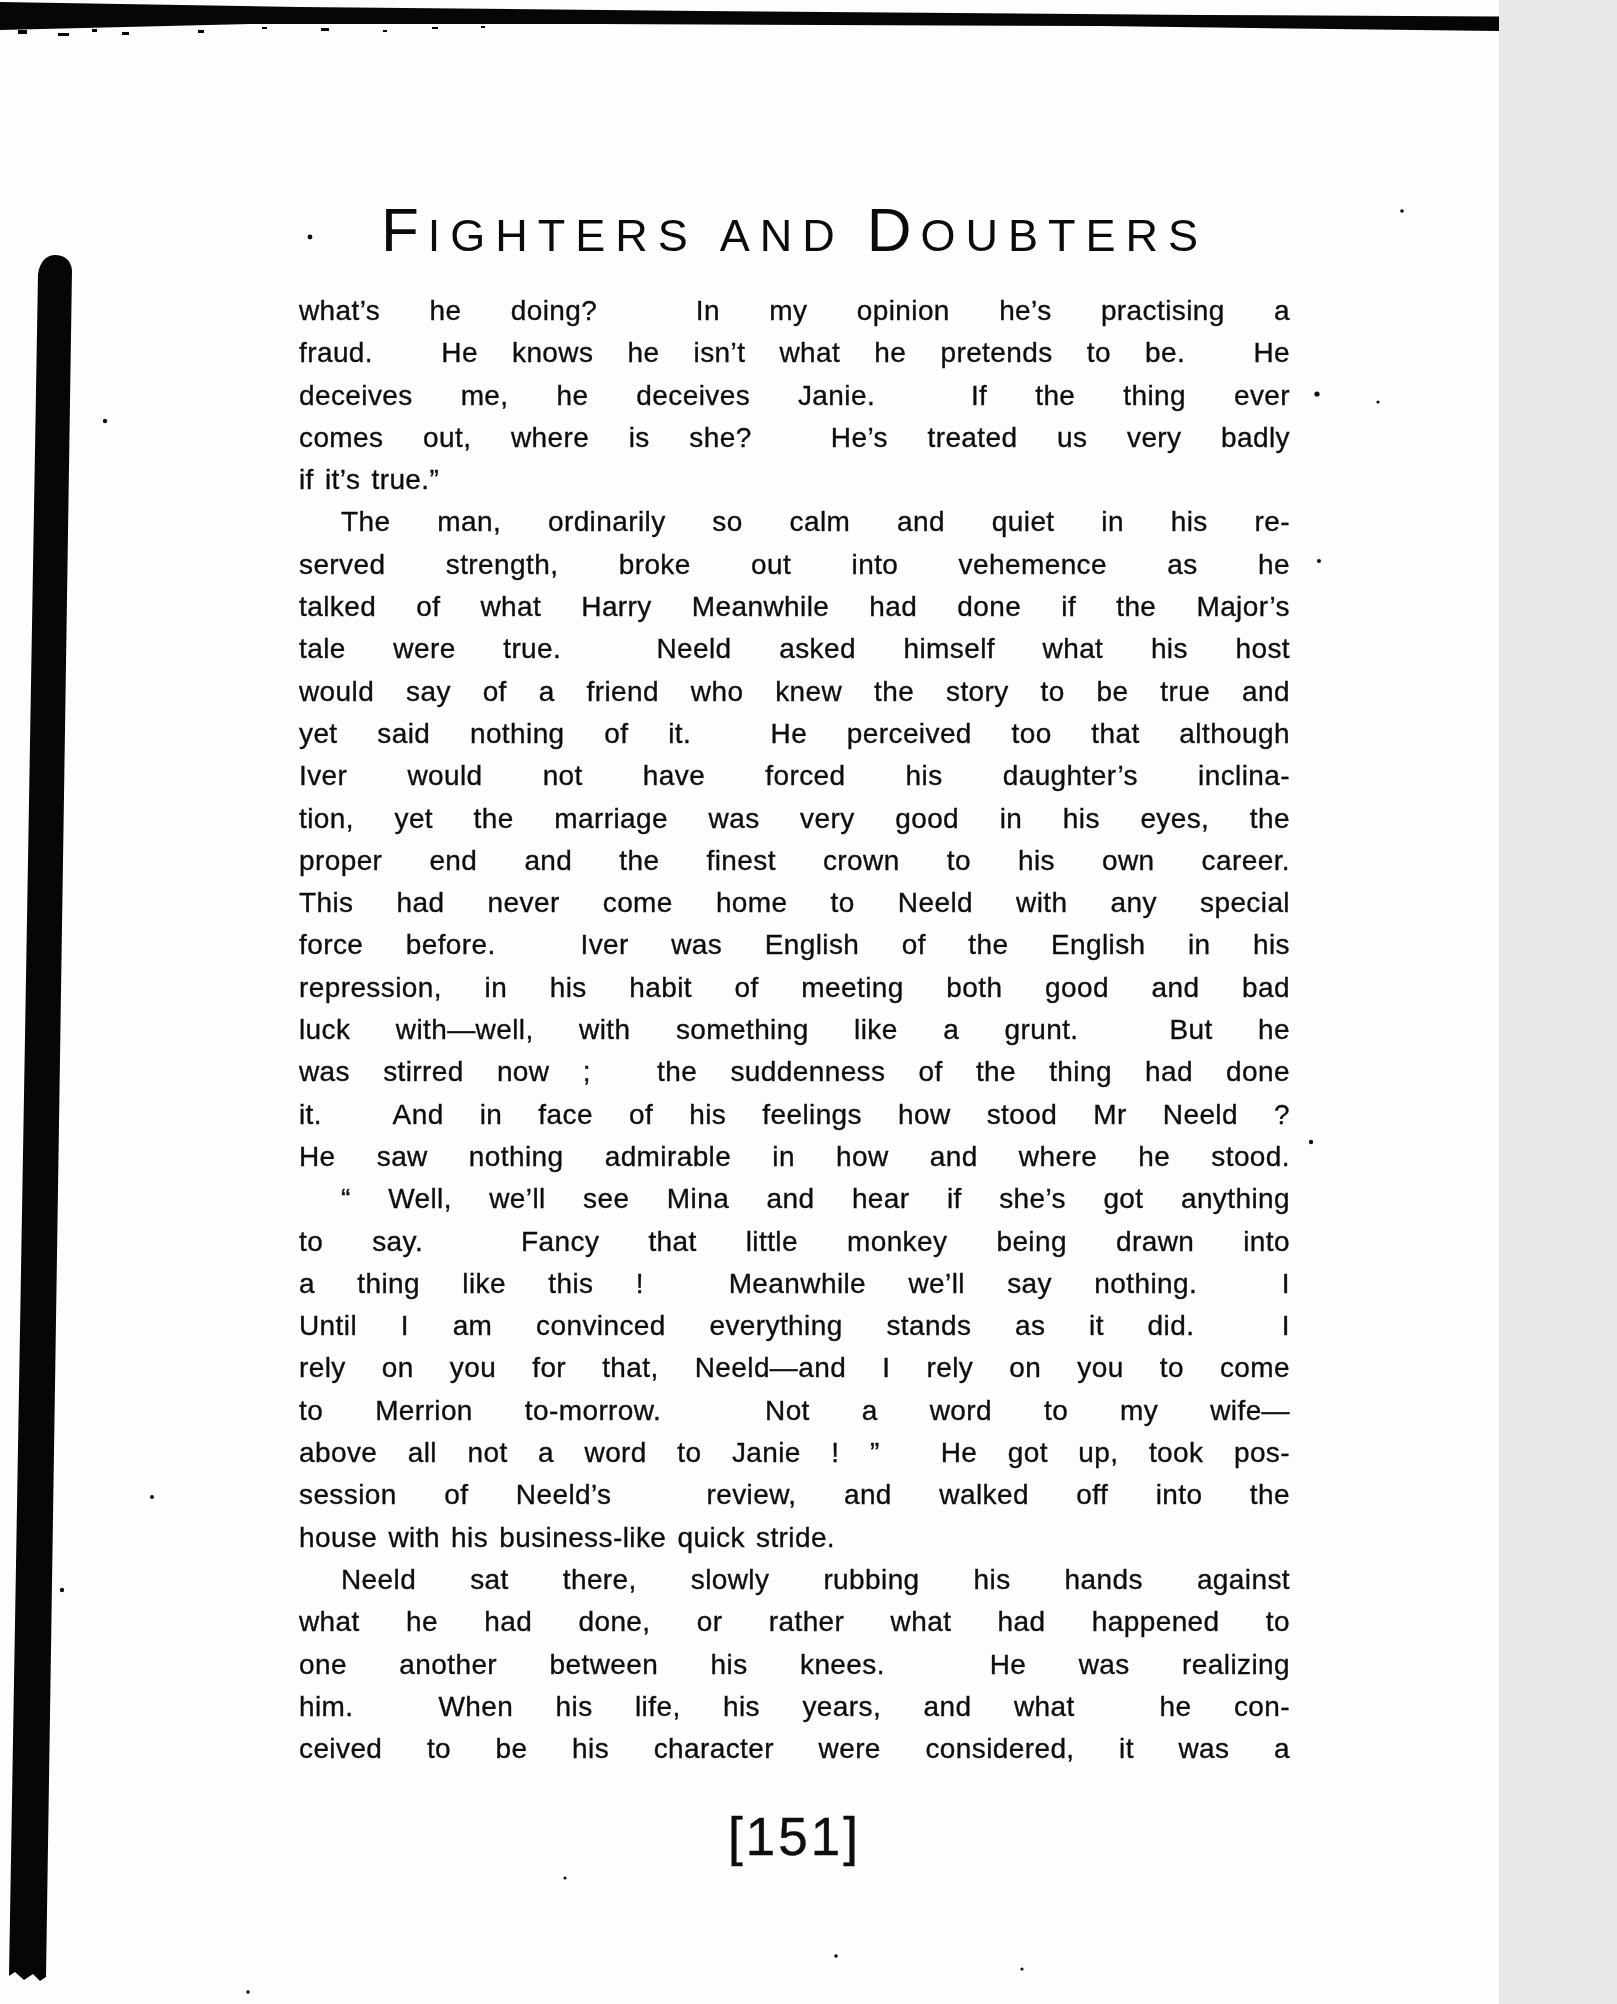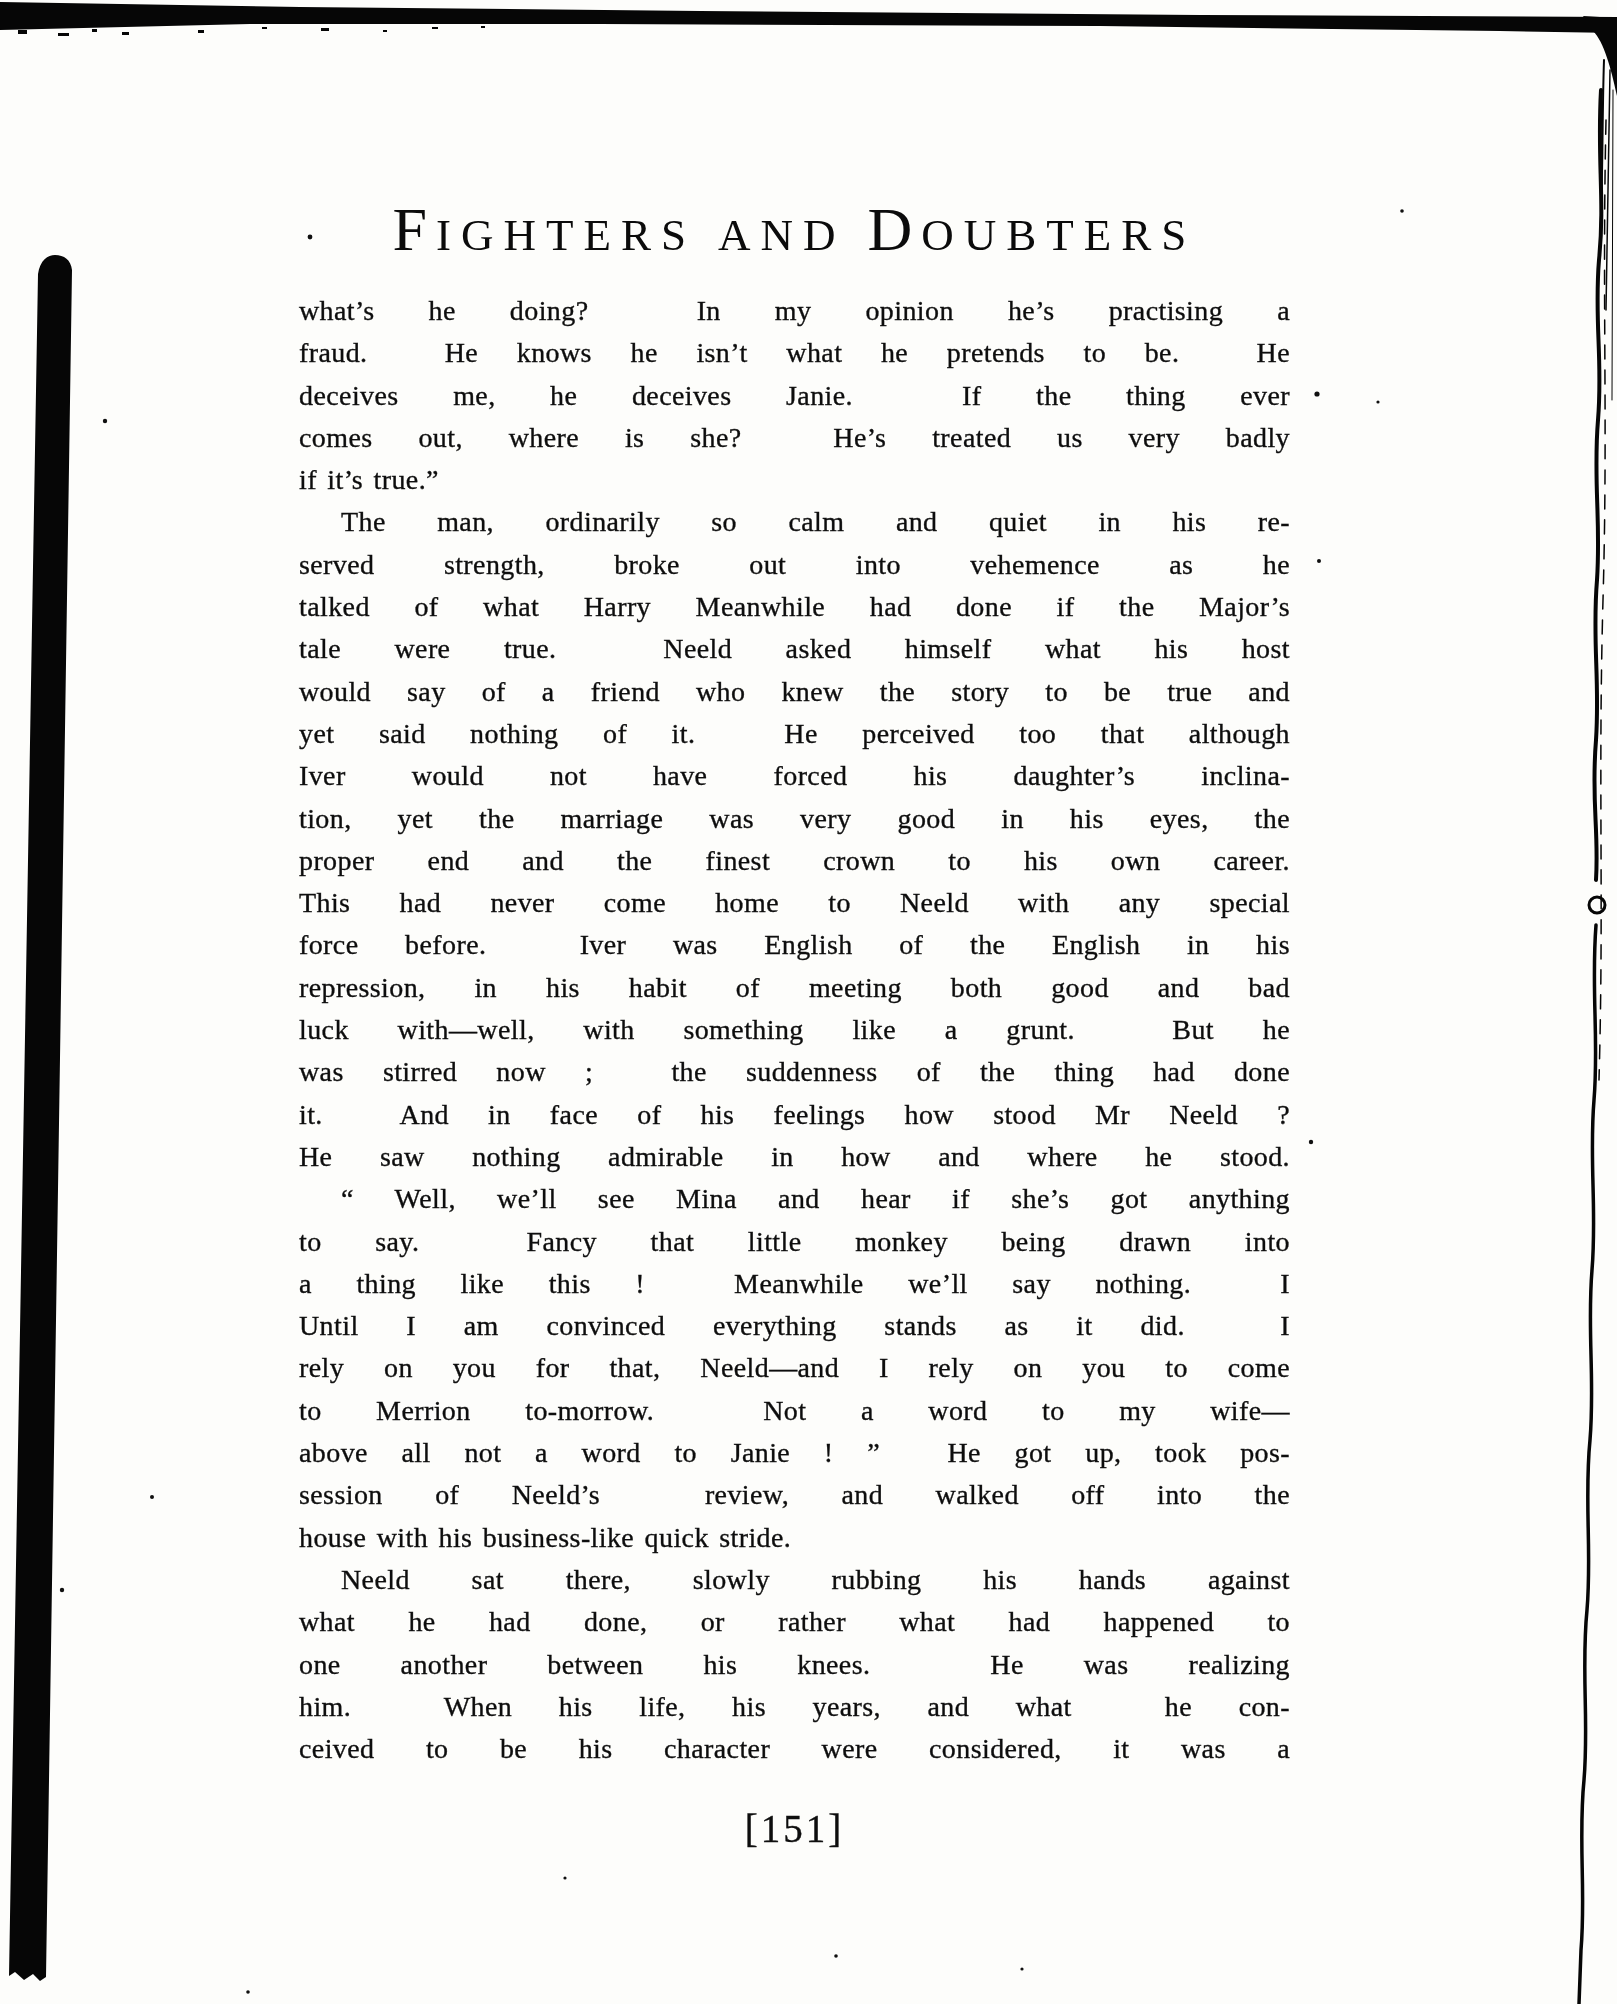--- a/index.html
+++ b/index.html
@@ -1,21 +1,21 @@
 <!DOCTYPE html>
 <html><head>
 <meta charset="utf-8">
 <style>
   html,body { margin:0; padding:0; background:#e8e8e8; }
   .page {
     position:relative;
-    width:1617px; height:2004px;
+    width:1499px; height:2004px;
     background:#fdfdfb;
     overflow:hidden;
-    font-family:Liberation Serif, serif;
+    font-family:Liberation Sans, sans-serif;
     color:#0d0d0d;
   }
   
   .running-head {
     position:absolute;
     left:299px; top:194px; width:991px;
     text-align:center;
     white-space:nowrap;
     color:#0b0b0b;
   }
@@ -38,21 +38,21 @@
     text-align-last:justify;
     -webkit-text-stroke:0.35px #161616;
   }
   .line.short { text-align-last:left; }
   .line.ind   { text-indent:42px; }
   
   .folio {
     position:absolute;
     left:299px; top:1806px; width:991px;
     text-align:center;
-    font-size:39px;
+    font-size:53px;
     letter-spacing:3px;
     -webkit-text-stroke:0.4px #161616;
   }
   
   .artifacts {
     position:absolute; left:0; top:0;
     width:1617px; height:2004px;
     pointer-events:none;
   }
 </style>

